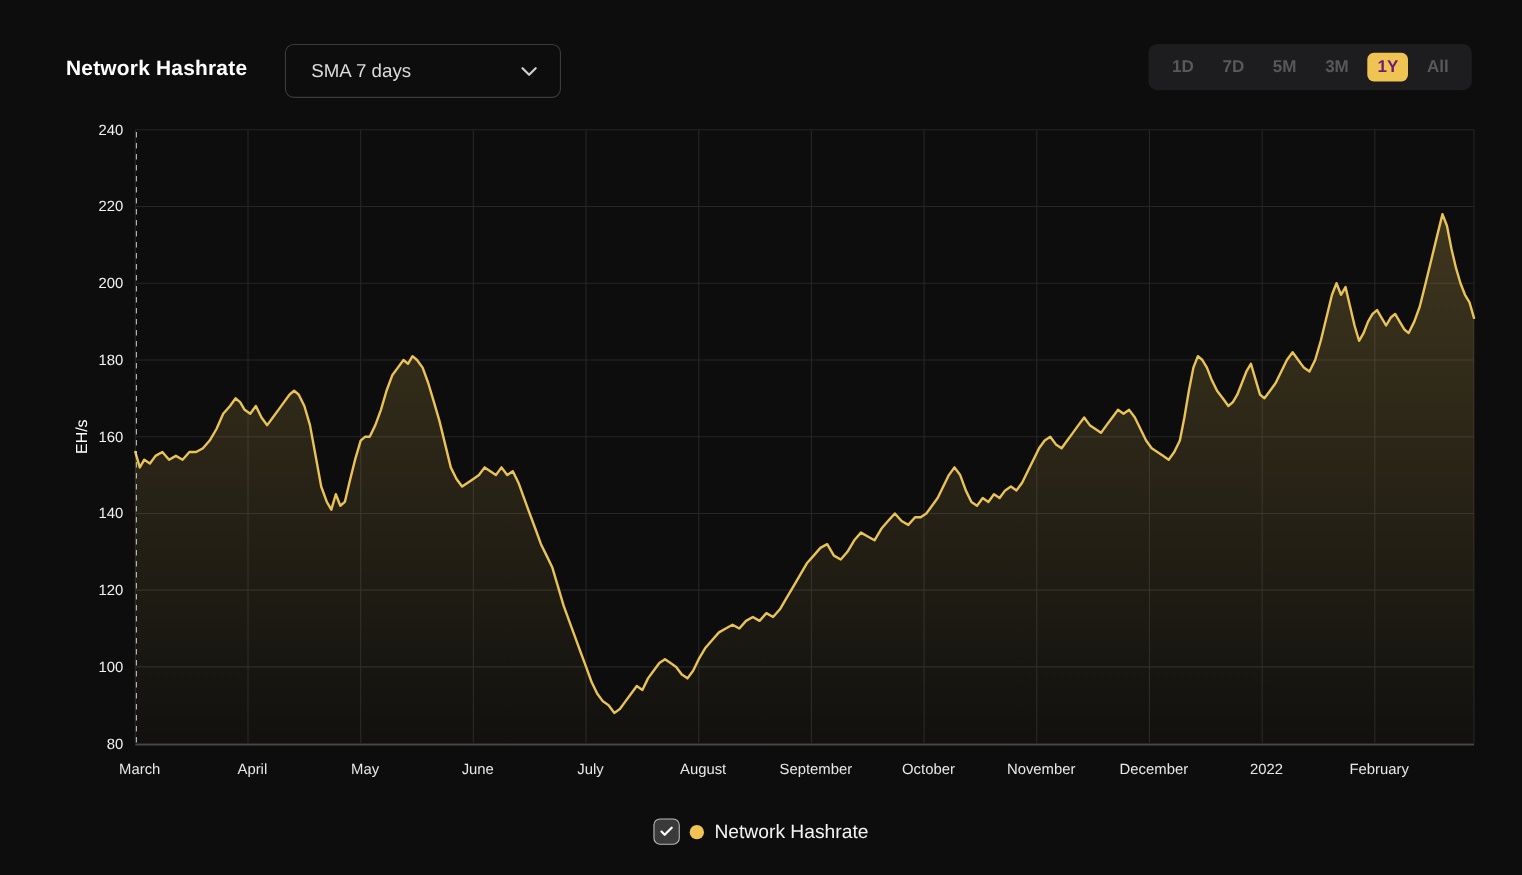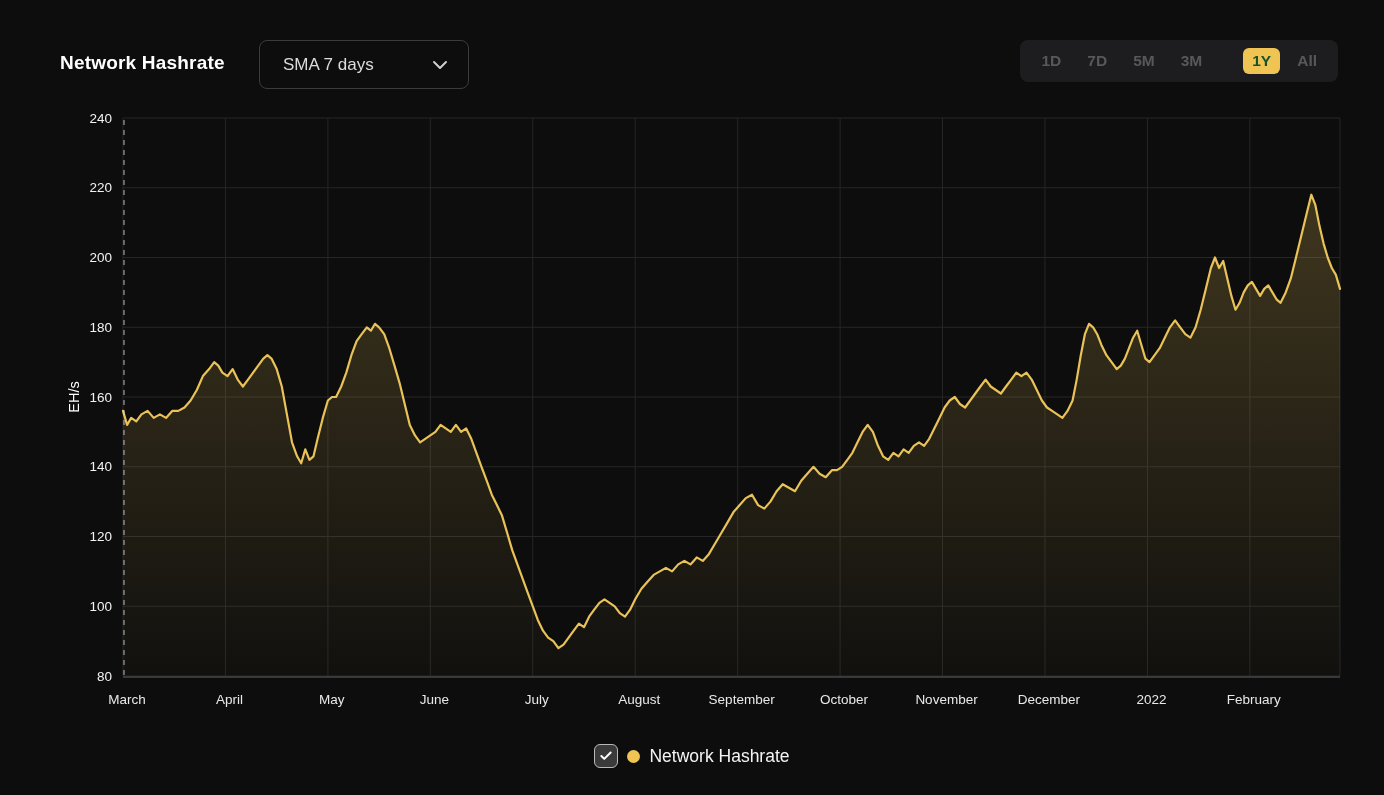--- a/index.html
+++ b/index.html
@@ -1,29 +1,29 @@
 <!DOCTYPE html>
 <html style="--accent: #f0c452;"><head>
 <meta charset="utf-8">
 <style>
   :root { --accent:#f0c452; }
   html,body{margin:0;padding:0;background:#0d0d0d;}
   body{width:1384px;height:795px;position:relative;overflow:hidden;
        font-family:"Liberation Sans", sans-serif;-webkit-font-smoothing:antialiased;}
   .page-title{position:absolute;left:60px;top:52px;font-size:19px;font-weight:700;color:#ffffff;letter-spacing:.2px;}
-  .dropdown{position:absolute;left:259px;top:40px;width:210px;height:49px;box-sizing:border-box;
+  .dropdown{position:absolute;left:259px;top:40px;width:251px;height:49px;box-sizing:border-box;
             display:flex;align-items:center;justify-content:space-between;padding:0 20px 0 23px;
             border:1px solid #3b3b3b;border-radius:8px;background:transparent;color:#dcdcdc;
             font-size:17px;cursor:pointer;}
   .dropdown svg{flex:0 0 auto;}
   .ranges{position:absolute;right:46px;top:40px;height:42px;background:#1d1d1f;border-radius:8px;
           display:flex;align-items:center;padding:0 12px;gap:8px;box-sizing:border-box;}
   .range{background:none;border:none;color:#58585c;font-family:"Liberation Sans", sans-serif;
          font-weight:700;font-size:15.5px;padding:4px 9px;border-radius:6px;cursor:pointer;line-height:1.2;}
-  .range.active{background:var(--accent);color:#14532d;margin-left:24px;}
+  .range.active{background:var(--accent);color:#701a75;}
   #chart-svg{position:absolute;left:0;top:100px;}
   .legend{position:absolute;left:0;right:0;top:744px;display:flex;justify-content:center;
           align-items:center;gap:9px;color:#f4f4f4;font-size:17.5px;}
   .legend-checkbox{width:24px;height:24px;border-radius:6px;background:#3a3a3a;border:1.5px solid #b9b9b9;
           box-sizing:border-box;display:flex;align-items:center;justify-content:center;cursor:pointer;}
   .legend-dot{width:13px;height:13px;border-radius:50%;background:var(--accent);display:inline-block;}
 </style>
 </head>
 <body>
 

